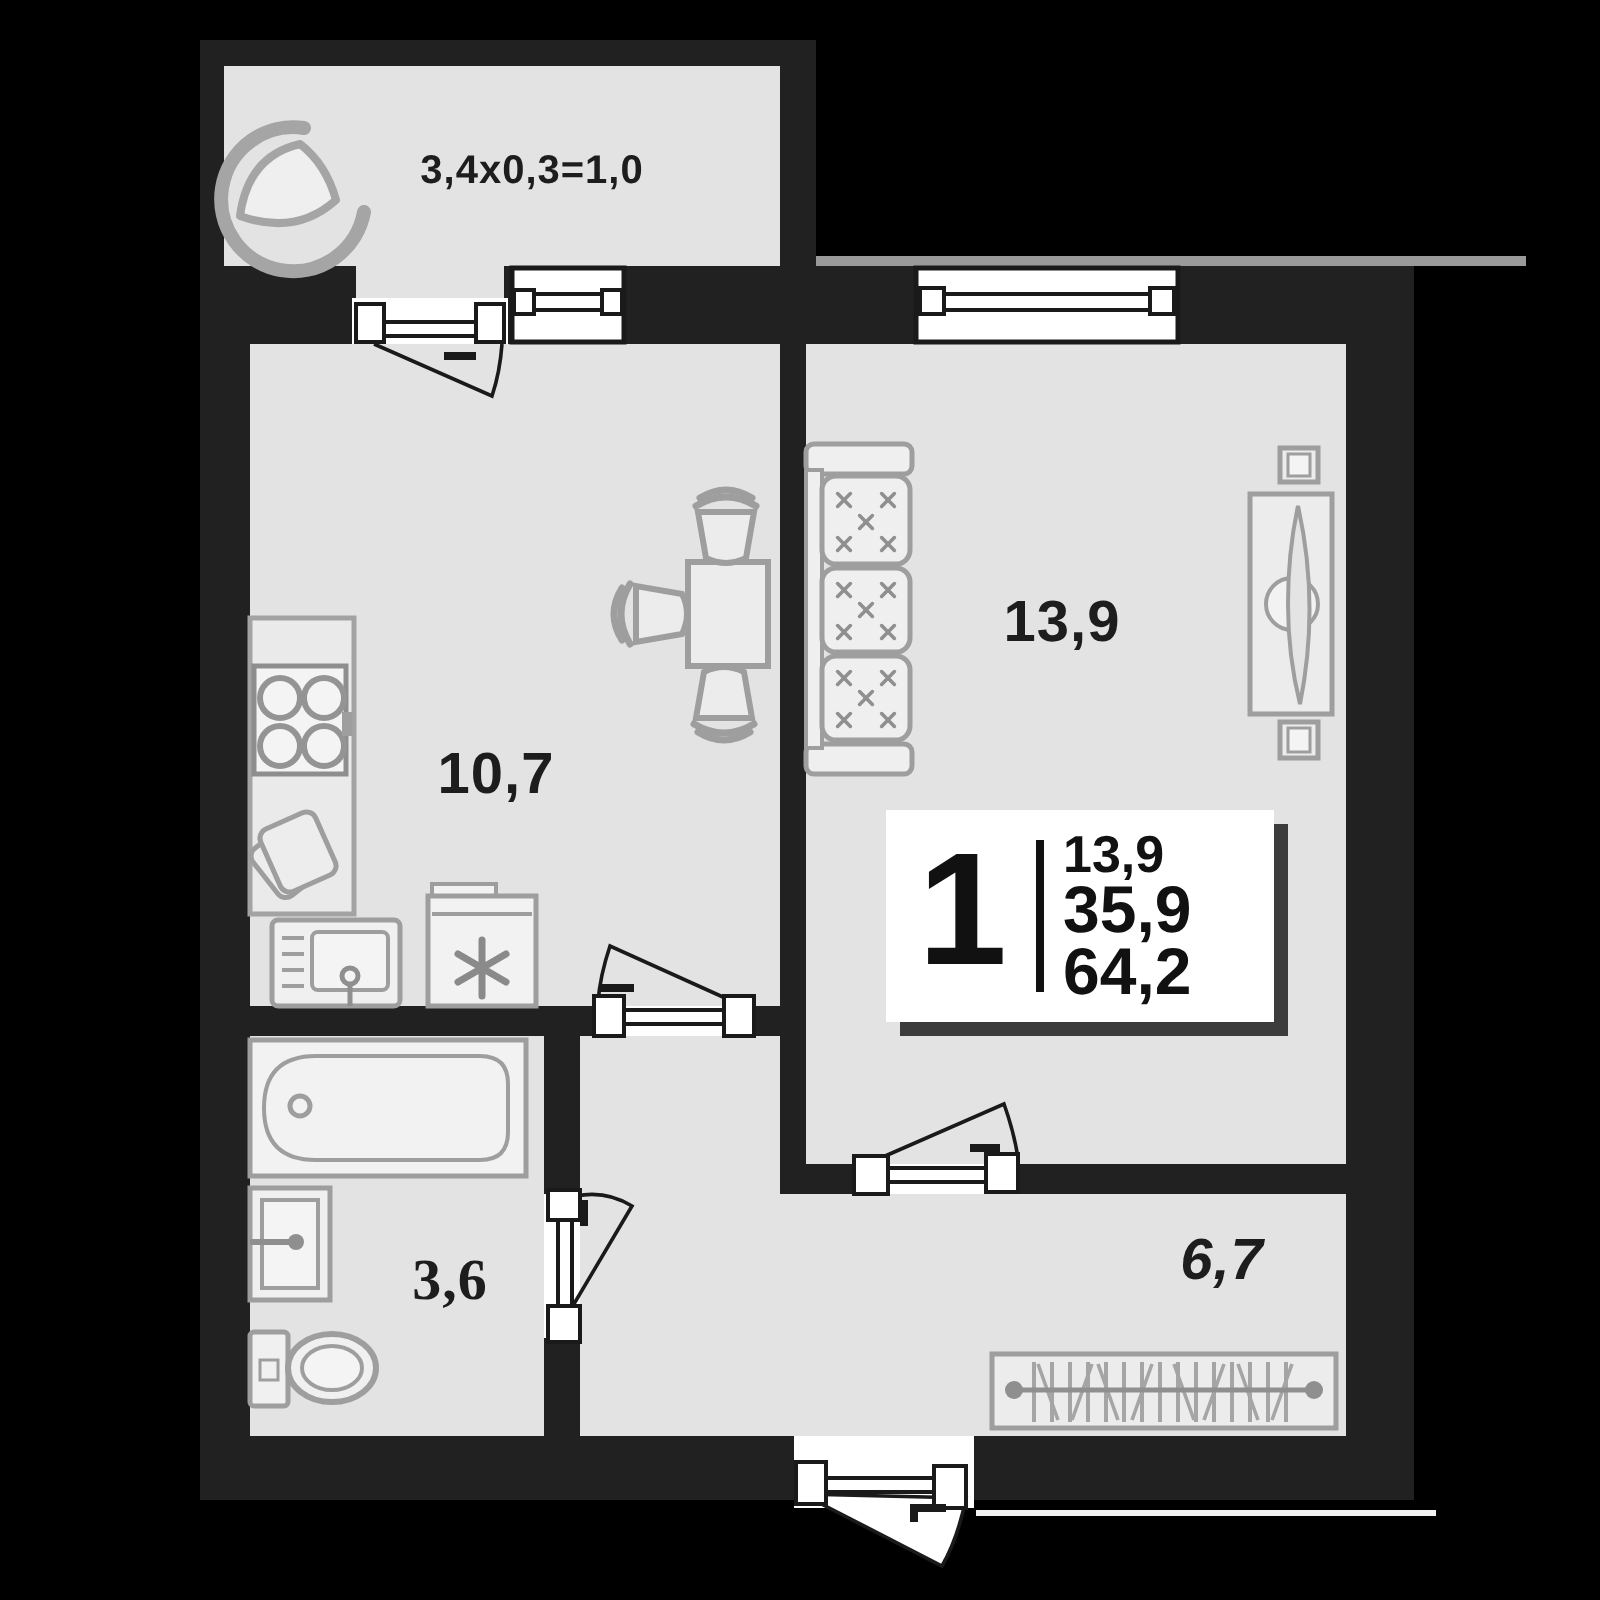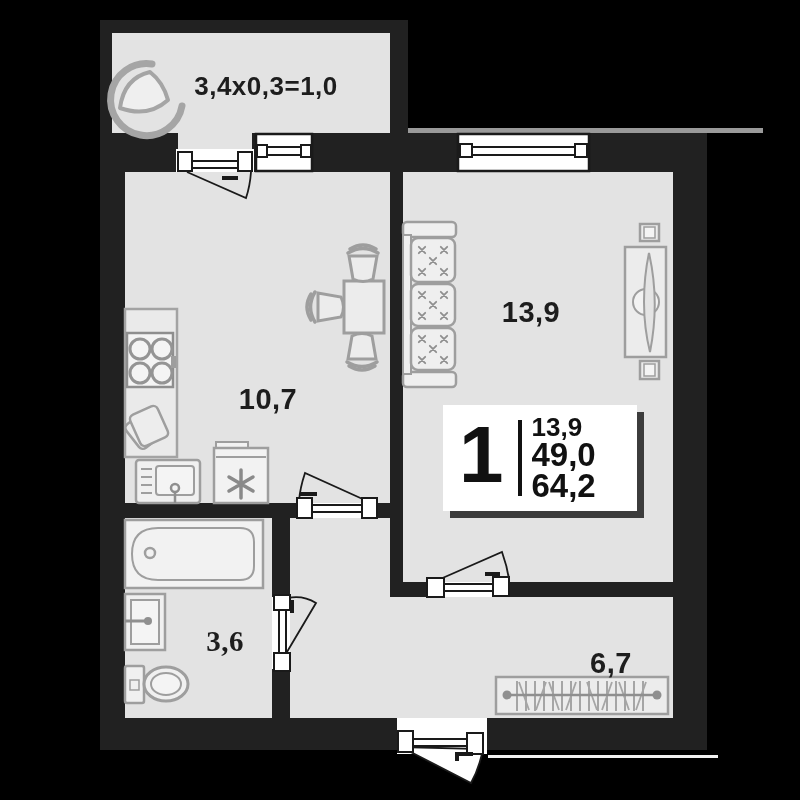--- a/index.html
+++ b/index.html
@@ -5,21 +5,21 @@
   html,body{margin:0;padding:0;background:#000;}
   #stage{position:relative;width:800px;height:800px;background:#000;overflow:hidden;
          font-family:"Liberation Sans", sans-serif;}
   .floor{position:absolute;background:#e3e3e3;}
   .wall{position:absolute;background:#212121;}
   .ledge{position:absolute;background:#9a9a9a;}
   .outline-line{position:absolute;background:#f2f2f2;}
   svg{position:absolute;left:0;top:0;}
   .room-label{position:absolute;transform:translate(-50%,-50%);color:#1d1d1d;
               font-weight:bold;font-size:29px;letter-spacing:.5px;white-space:nowrap;}
-  .balcony-label{font-size:26px;}
+  .balcony-label{font-size:20px;}
   .info-card{position:absolute;left:443px;top:405px;width:194px;height:106px;background:#fff;
              box-shadow:7px 7px 0 #3c3c3c;display:flex;align-items:center;}
   .info-rooms{font-size:80px;font-weight:bold;color:#111;line-height:1;margin-left:16px;margin-top:-6px;}
   .info-divider{width:4px;height:76px;background:#111;margin:0 10px 0 14px;}
   .info-areas{display:flex;flex-direction:column;color:#111;font-weight:bold;}
   .a-small{font-size:26px;line-height:24px;}
   .a-big{font-size:33px;line-height:31px;}
 </style>
 </head>
 <body>
@@ -236,28 +236,28 @@
       <path d="M401,747 L471,783 Q479,769 483,749 Z" fill="#fff" stroke="#1a1a1a" stroke-width="1.8"></path>
       <rect x="413" y="739" width="54" height="7" fill="#fff" stroke="#1a1a1a" stroke-width="2"></rect>
       <rect x="398" y="731" width="15" height="21" fill="#fff" stroke="#1a1a1a" stroke-width="2"></rect>
       <rect x="467" y="733" width="16" height="21" fill="#fff" stroke="#1a1a1a" stroke-width="2"></rect>
       <rect x="455" y="752" width="18" height="4" fill="#1a1a1a"></rect>
       <rect x="455" y="752" width="4" height="9" fill="#1a1a1a"></rect>
     </g>
   </svg>
 
   <div class="room-label balcony-label" style="left:266px;top:86px;">3,4x0,3=1,0</div>
-  <div class="room-label" style="left:268px;top:388px;margin-top:11px;">10,7</div>
+  <div class="room-label" style="left:248px;top:388px;">10,7</div>
   <div class="room-label" style="left:531px;top:312px;">13,9</div>
   <div class="room-label" style="left:225px;top:641px;font-family:Liberation Serif, serif;">3,6</div>
-  <div class="room-label" style="left:611px;top:663px;">6,7</div>
+  <div class="room-label" style="left:611px;top:631px;font-style:italic;">6,7</div>
 
   <div class="info-card">
     <div class="info-rooms">1</div>
     <div class="info-divider"></div>
     <div class="info-areas">
       <span class="a-small">13,9</span>
-      <span class="a-big">49,0</span>
+      <span class="a-big">35,9</span>
       <span class="a-big">64,2</span>
     </div>
   </div>
 
 </div>
 
 </body></html>

